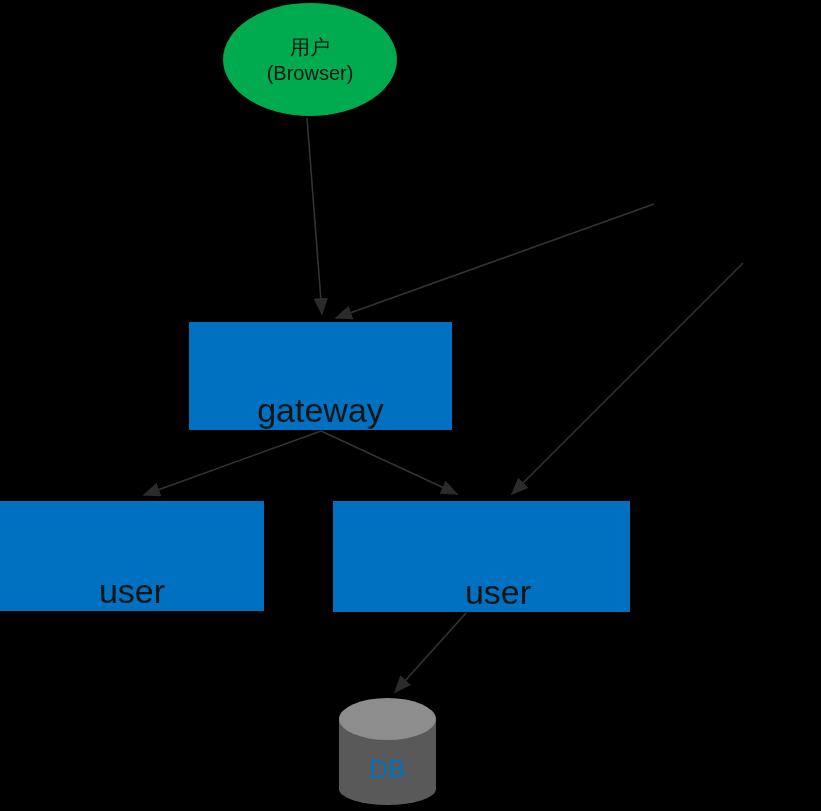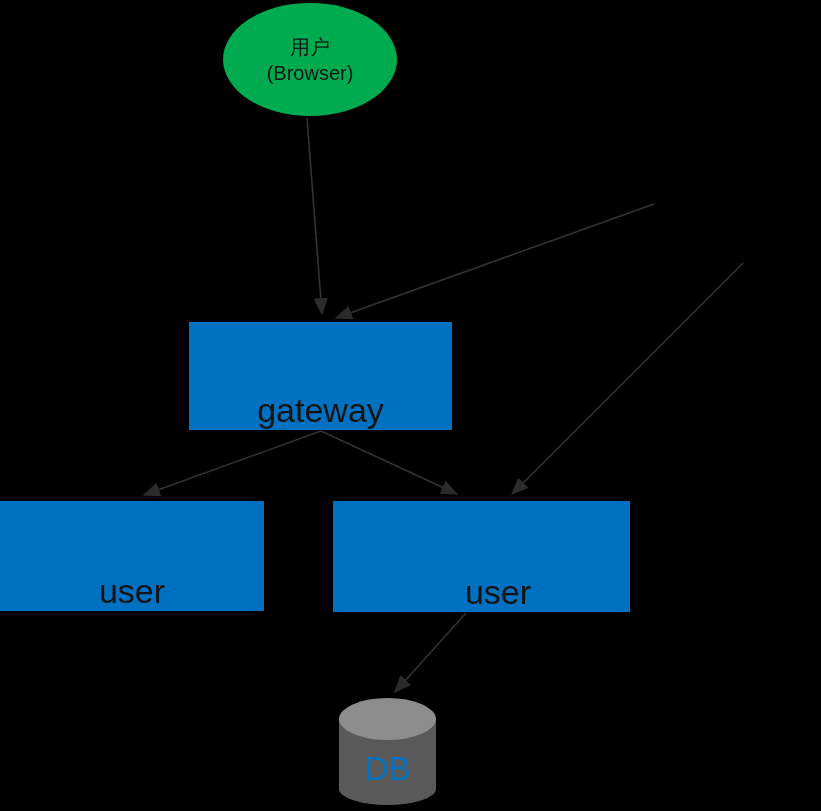--- a/index.html
+++ b/index.html
@@ -83,21 +83,21 @@
     width: 97px; height: 86px;
     background: #595959;
     border-radius: 0 0 48.5px 48.5px / 0 0 16px 16px;
     z-index: 1;
     display: flex;
     align-items: center;
     justify-content: center;
   }
   .db-label {
     color: #0070C0;
-    font-size: 33px;
+    font-size: 26px;
     padding-top: 14px;
   }
 </style>
 </head>
 <body>
 
 <div class="stage">
 
   <svg class="arrows-layer" viewBox="0 0 821 811" xmlns="http://www.w3.org/2000/svg">
     <defs>

